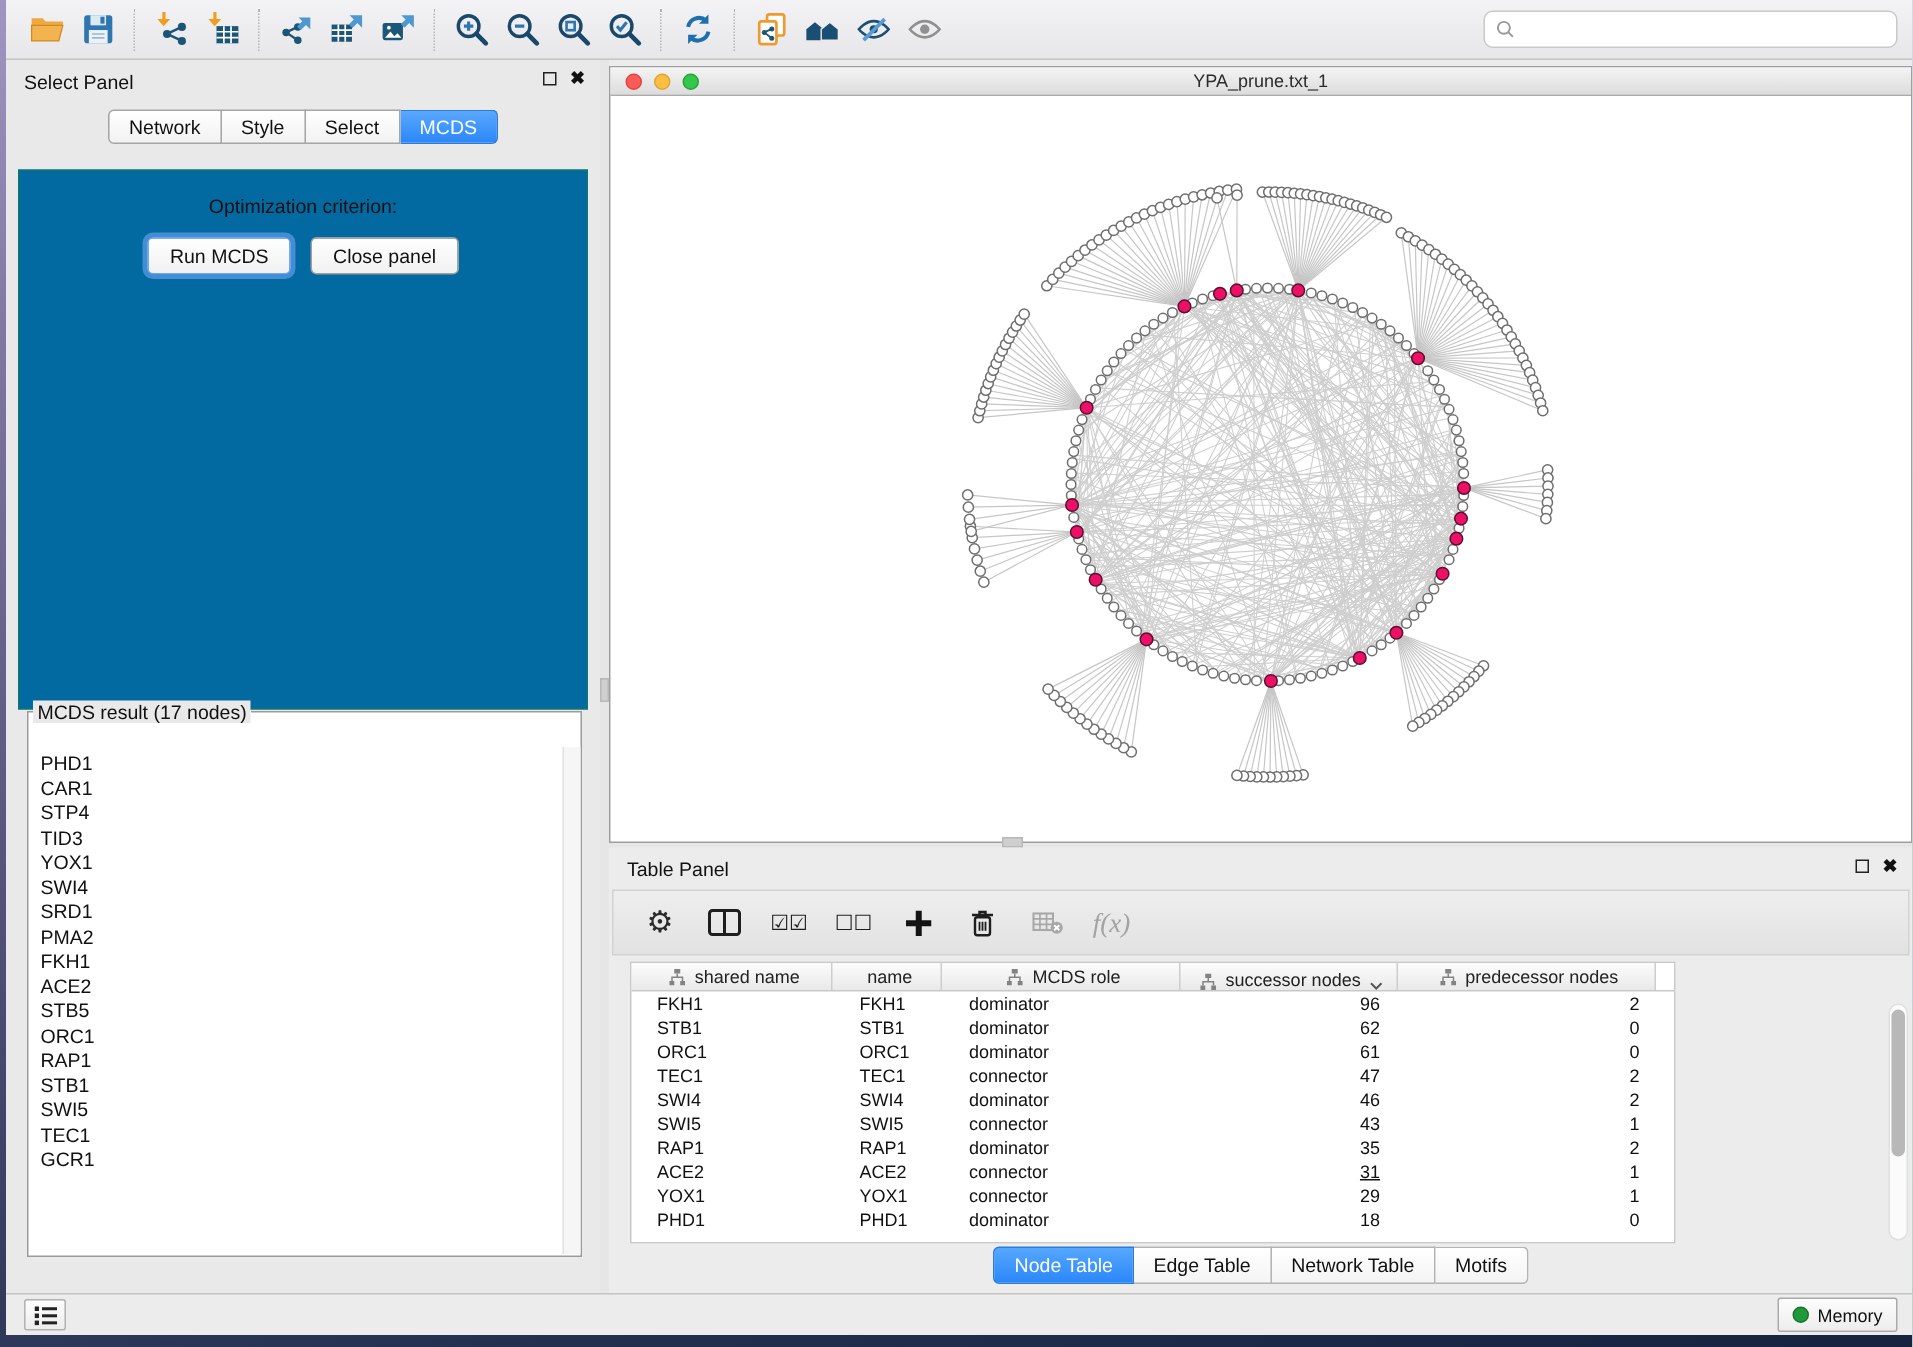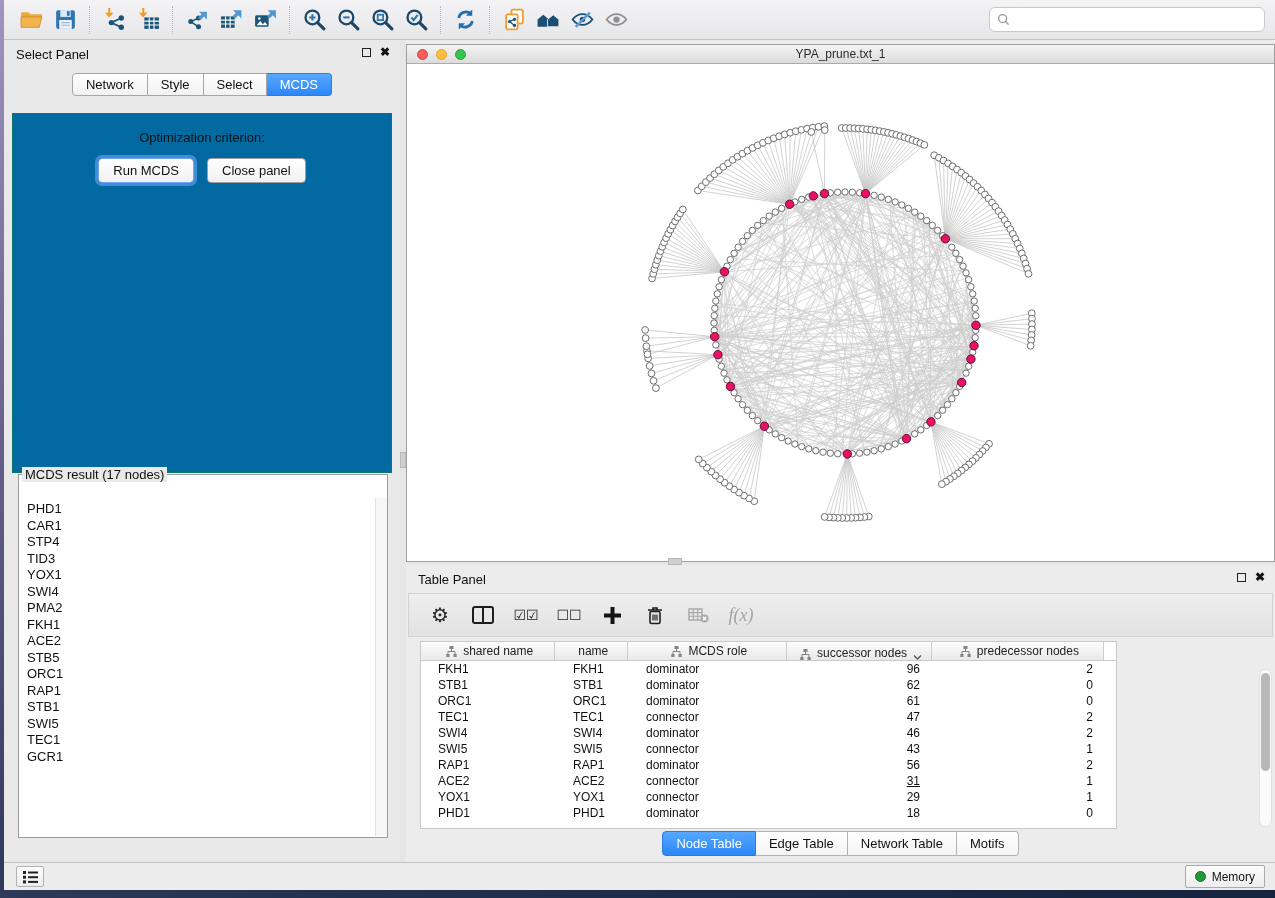--- a/index.html
+++ b/index.html
@@ -284,20 +284,21 @@
       </div>
       <fieldset class="result-box">
         <legend>MCDS result (17 nodes)</legend>
         <div class="result-list" id="mcds-list">
             <div>PHD1</div>
             <div>CAR1</div>
             <div>STP4</div>
             <div>TID3</div>
             <div>YOX1</div>
             <div>SWI4</div>
+            <div>SRD1</div>
             <div>PMA2</div>
             <div>FKH1</div>
             <div>ACE2</div>
             <div>STB5</div>
             <div>ORC1</div>
             <div>RAP1</div>
             <div>STB1</div>
             <div>SWI5</div>
             <div>TEC1</div>
             <div>GCR1</div>
@@ -1267,21 +1268,21 @@
                 <div class="td" style="width: 135px;">SWI5</div>
                 <div class="td" style="width: 73px;">SWI5</div>
                 <div class="td" style="width: 160px;">connector</div>
                 <div class="td num" style="width: 145px;">43</div>
                 <div class="td num" style="width: 173px;">1</div>
               </div>
               <div class="tr">
                 <div class="td" style="width: 135px;">RAP1</div>
                 <div class="td" style="width: 73px;">RAP1</div>
                 <div class="td" style="width: 160px;">dominator</div>
-                <div class="td num" style="width: 145px;">56</div>
+                <div class="td num" style="width: 145px;">35</div>
                 <div class="td num" style="width: 173px;">2</div>
               </div>
               <div class="tr">
                 <div class="td" style="width: 135px;">ACE2</div>
                 <div class="td" style="width: 73px;">ACE2</div>
                 <div class="td" style="width: 160px;">connector</div>
                 <div class="td num" style="width: 145px; text-decoration: underline;">31</div>
                 <div class="td num" style="width: 173px;">1</div>
               </div>
               <div class="tr">

